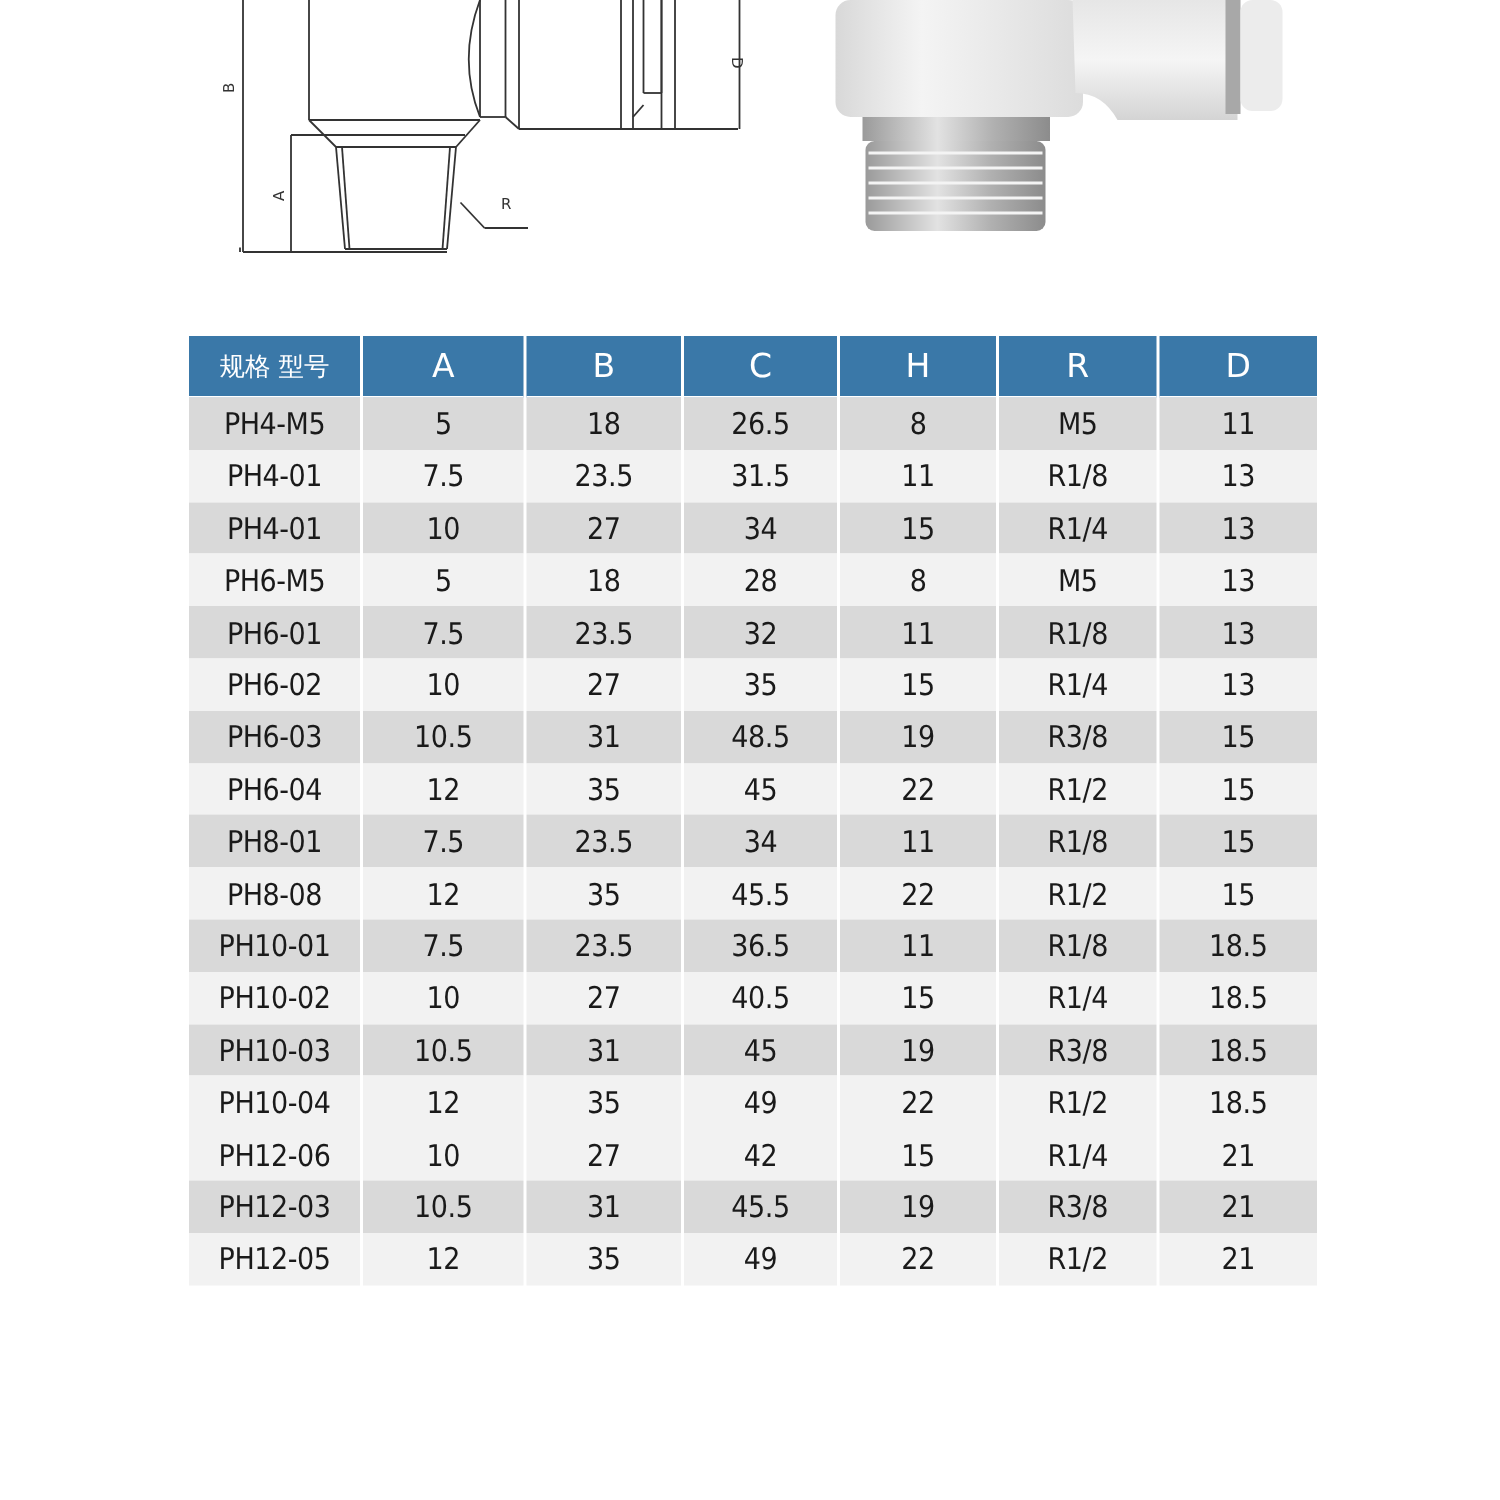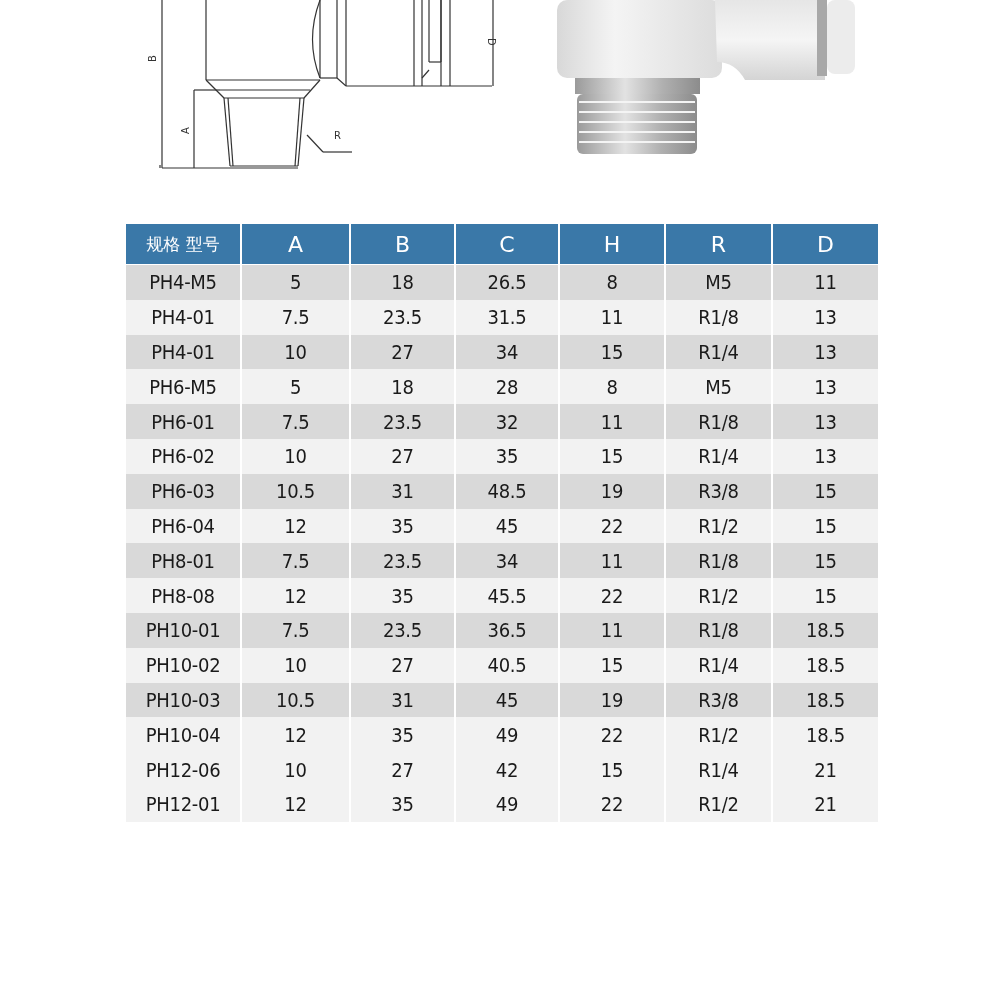--- a/index.html
+++ b/index.html
@@ -274,22 +274,31 @@
       </tr>
       <tr class="even">
         <td>PH12-06</td>
         <td>10</td>
         <td>27</td>
         <td>42</td>
         <td>15</td>
         <td>R1/4</td>
         <td>21</td>
       </tr>
-      <tr class="even">
-        <td>PH12-01</td>
+      <tr class="odd">
+        <td>PH12-03</td>
+        <td>10.5</td>
+        <td>31</td>
+        <td>45.5</td>
+        <td>19</td>
+        <td>R3/8</td>
+        <td>21</td>
+      </tr>
+      <tr class="even">
+        <td>PH12-05</td>
         <td>12</td>
         <td>35</td>
         <td>49</td>
         <td>22</td>
         <td>R1/2</td>
         <td>21</td>
       </tr>
     </tbody>
 </table>
 

